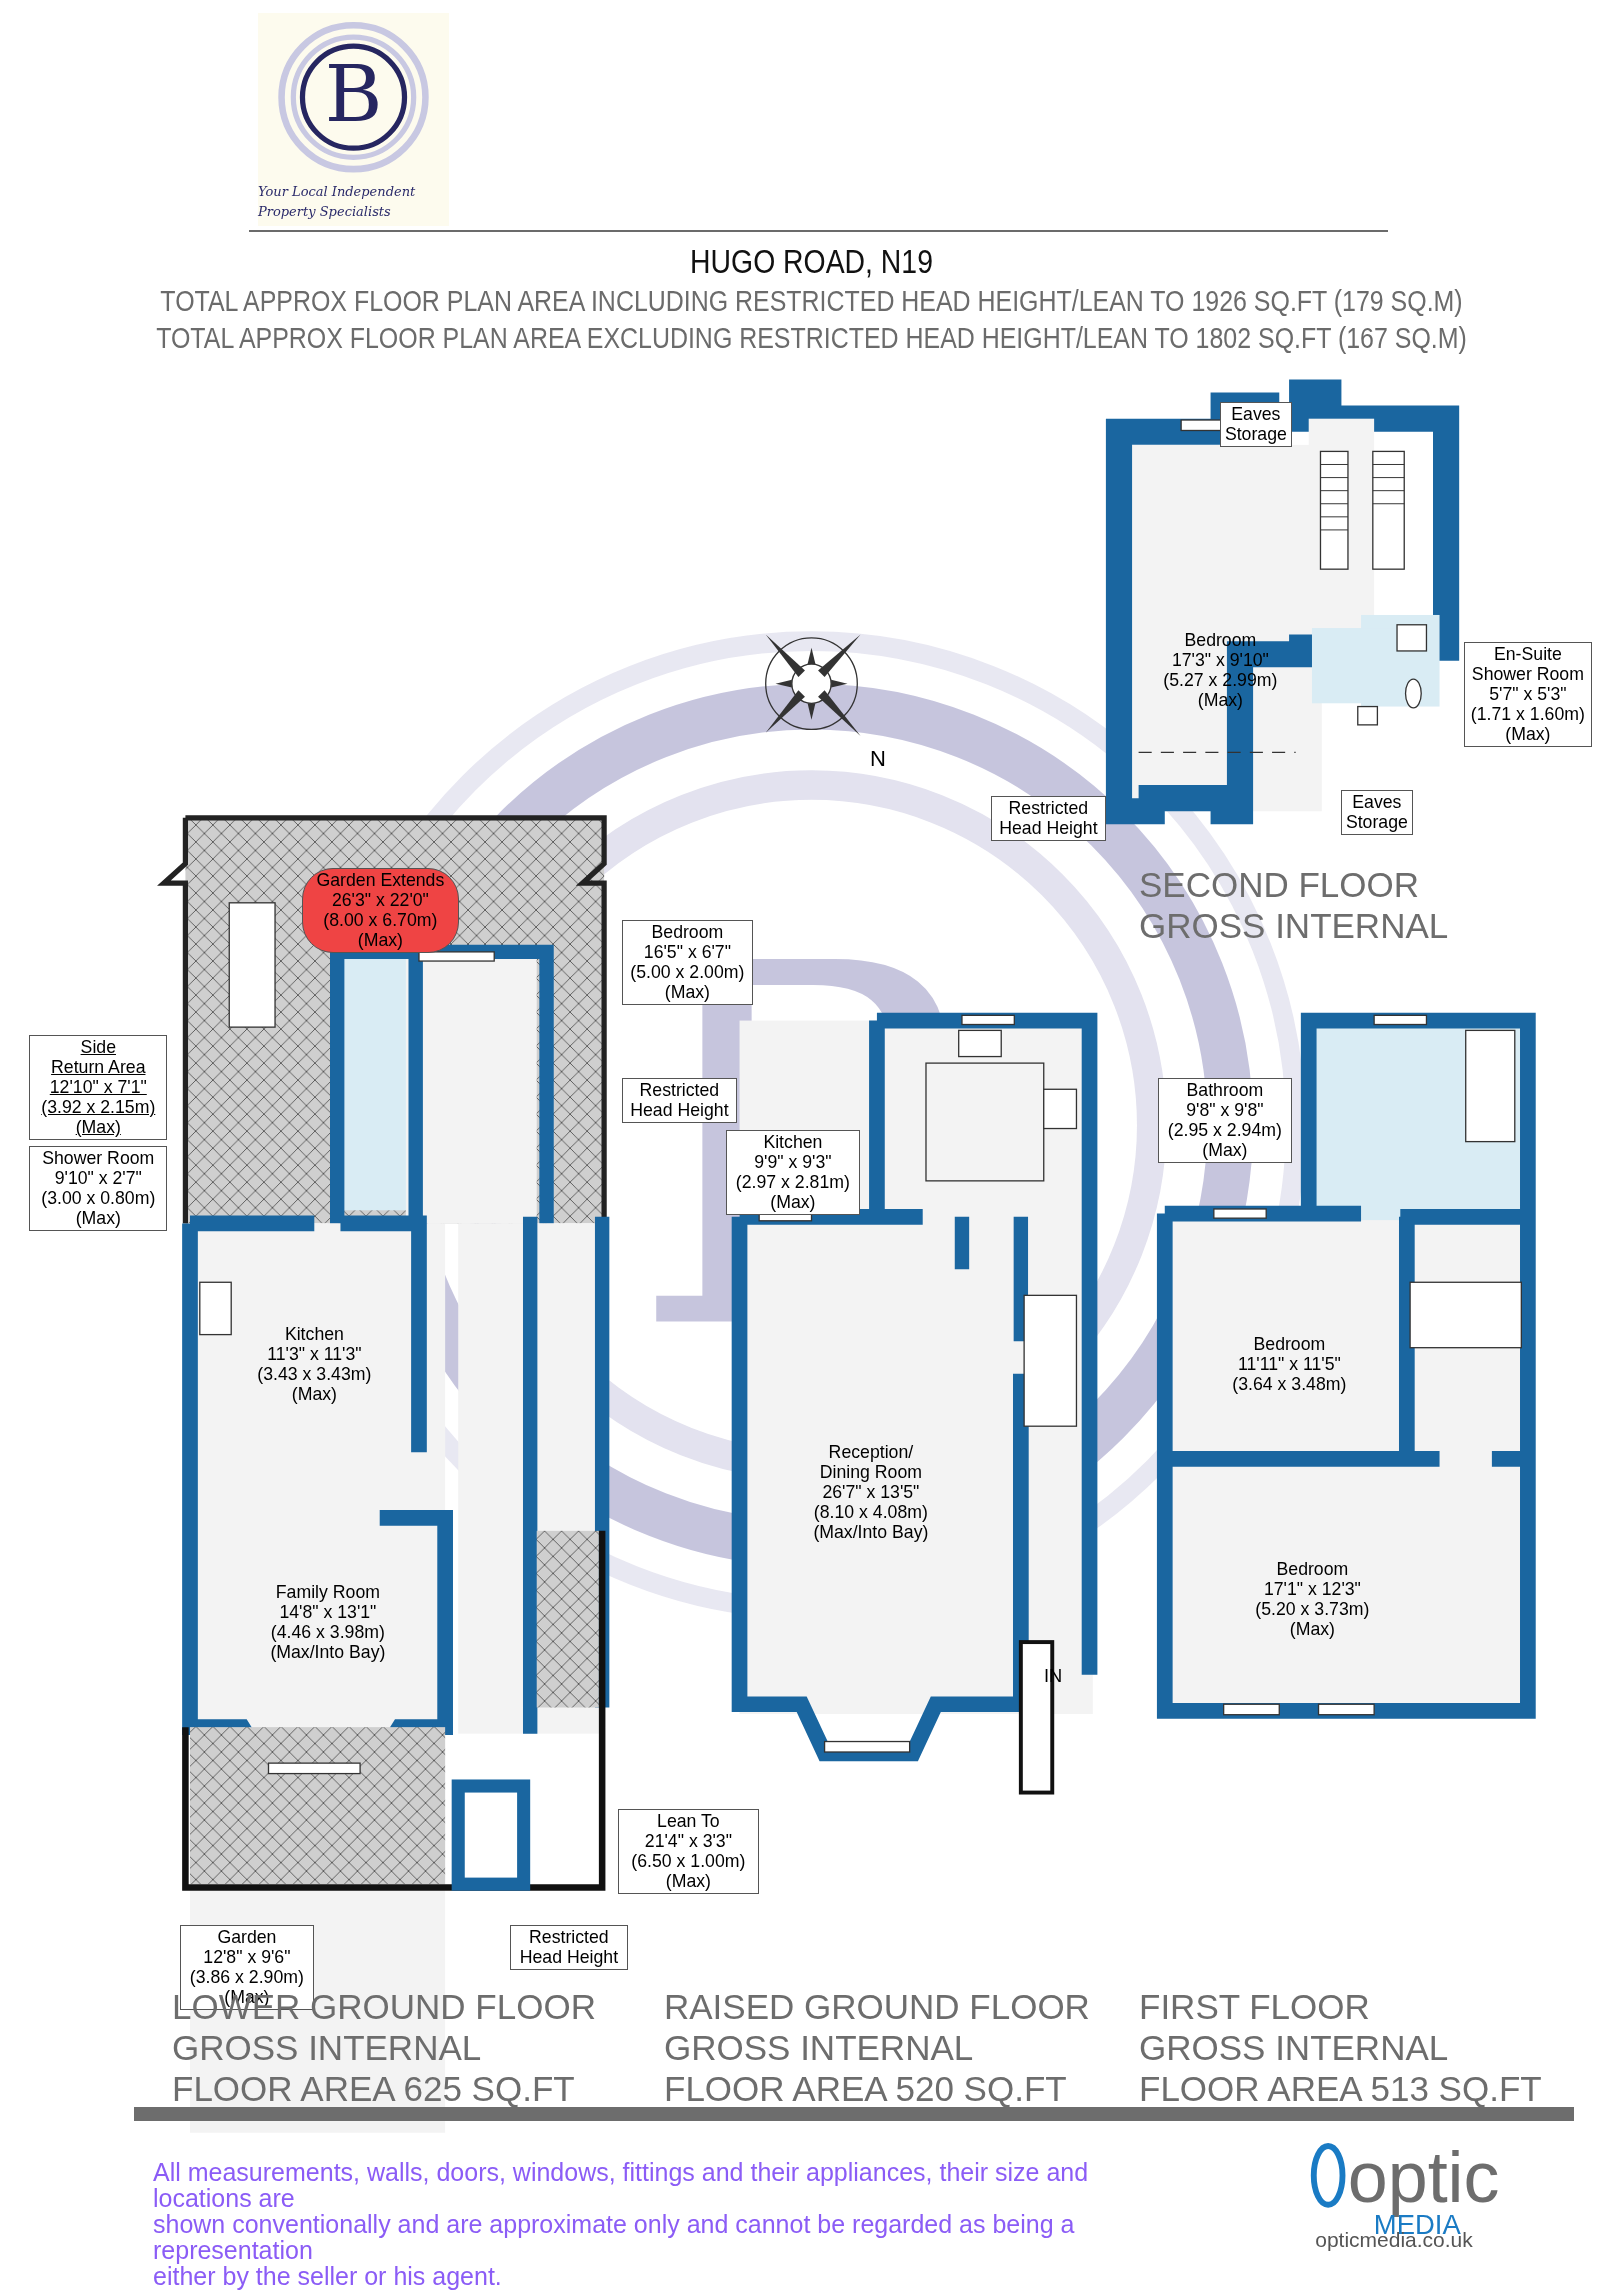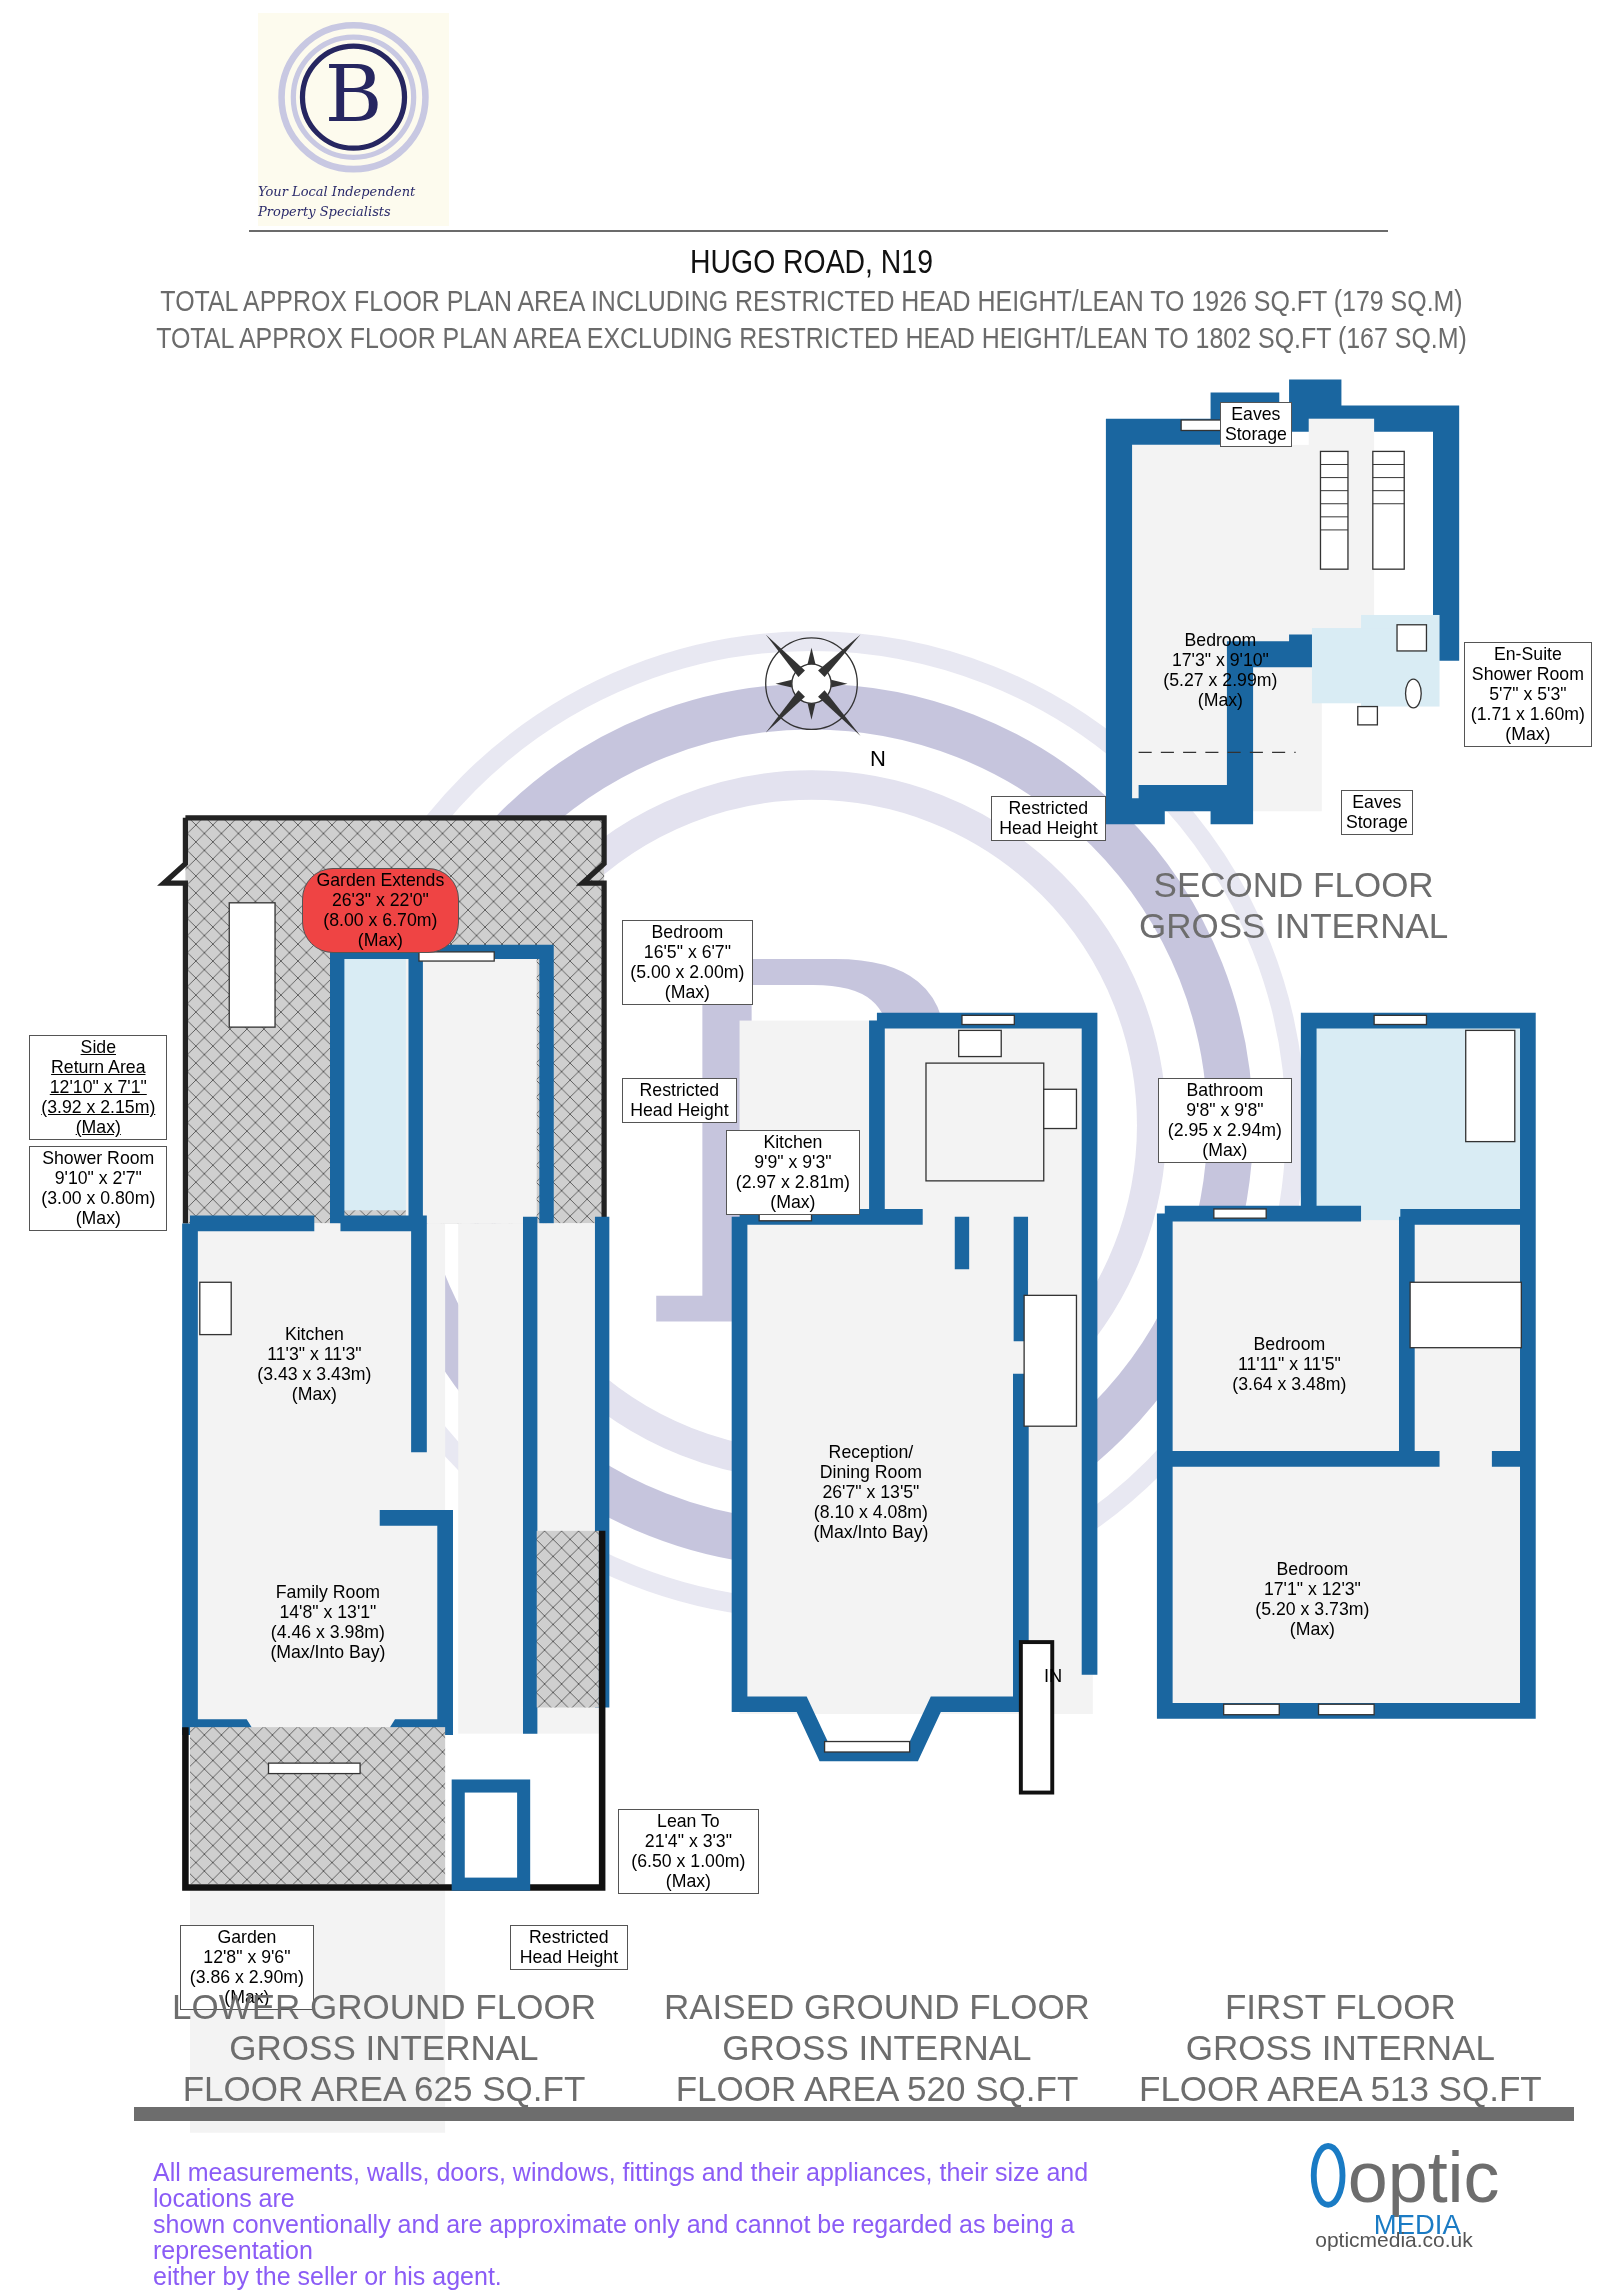--- a/index.html
+++ b/index.html
@@ -8,21 +8,21 @@
   .logo-box{left:258px;top:13px;width:191px;height:213px;background:#fdfbee;}
   .logo-tag{position:absolute;left:0;width:100%;text-align:left;font-family:"DejaVu Serif",serif;font-style:italic;color:#2a2a6a;font-size:13px;}
   .header-rule{left:249px;top:230px;width:1139px;height:2px;background:#6b6b6b;}
   .title{left:0;top:243px;width:1623px;text-align:center;font-size:33px;color:#111;transform:scaleX(0.86);}
   .subtitle{left:0;width:1623px;text-align:center;font-size:29px;color:#6b6b6b;transform:scaleX(0.86);white-space:nowrap;}
   .plan{left:0;top:0;width:1623px;height:2295px;}
   .label{position:absolute;background:#fff;border:1.3px solid #555;text-align:center;font-size:17.7px;line-height:20px;padding:1.3px 3.9px;transform-origin:center;margin-top:24px;}
   .label.grey{background:#ef4444;border-radius:31px;}
   .label.plain{background:transparent;border:none;}
   .label span{display:block;white-space:nowrap;}
-  .floor-caption{position:absolute;font-size:35px;line-height:41px;color:#6d6d6d;white-space:nowrap;text-align:center;}
+  .floor-caption{position:absolute;font-size:35px;line-height:41px;color:#6d6d6d;white-space:nowrap;}
   .floor-caption span{display:block;}
   .footer-rule{left:134px;top:2107px;width:1440px;height:14.4px;background:#6d6d6d;}
   .disclaimer{left:134px;top:2159px;width:1014px;font-size:25px;line-height:26px;color:#8b5cf6;margin-left:19px;}
   .optic-logo{left:1302px;top:2136px;width:196px;height:118px;}
   .optic-url{left:1283px;top:2228px;width:222px;text-align:center;font-size:21px;color:#555;}
   .compass-n{left:870px;top:746px;font-size:22px;}
 </style>
 </head>
 <body>
 

